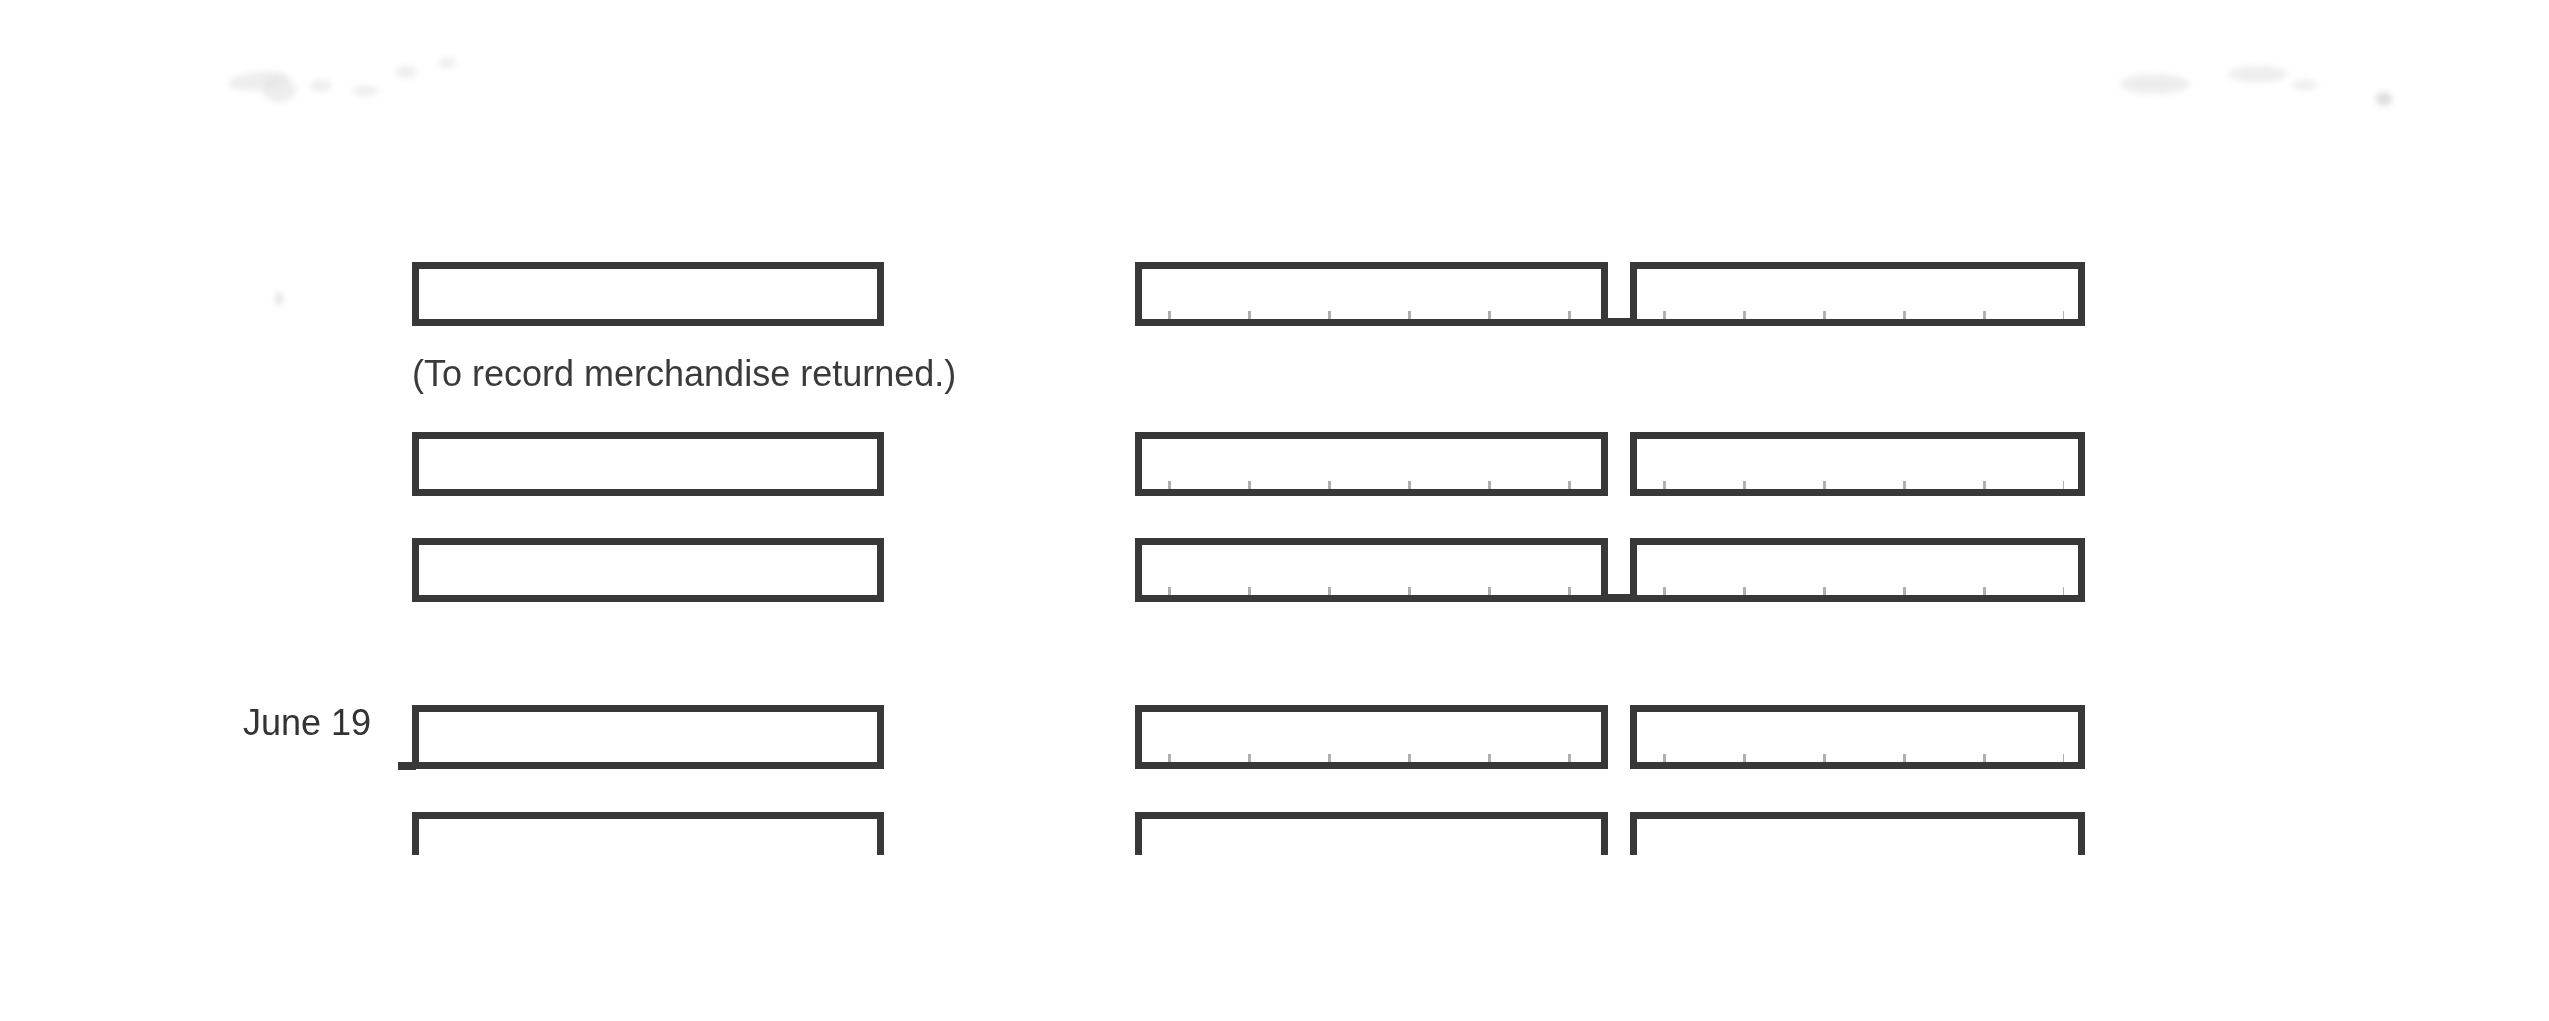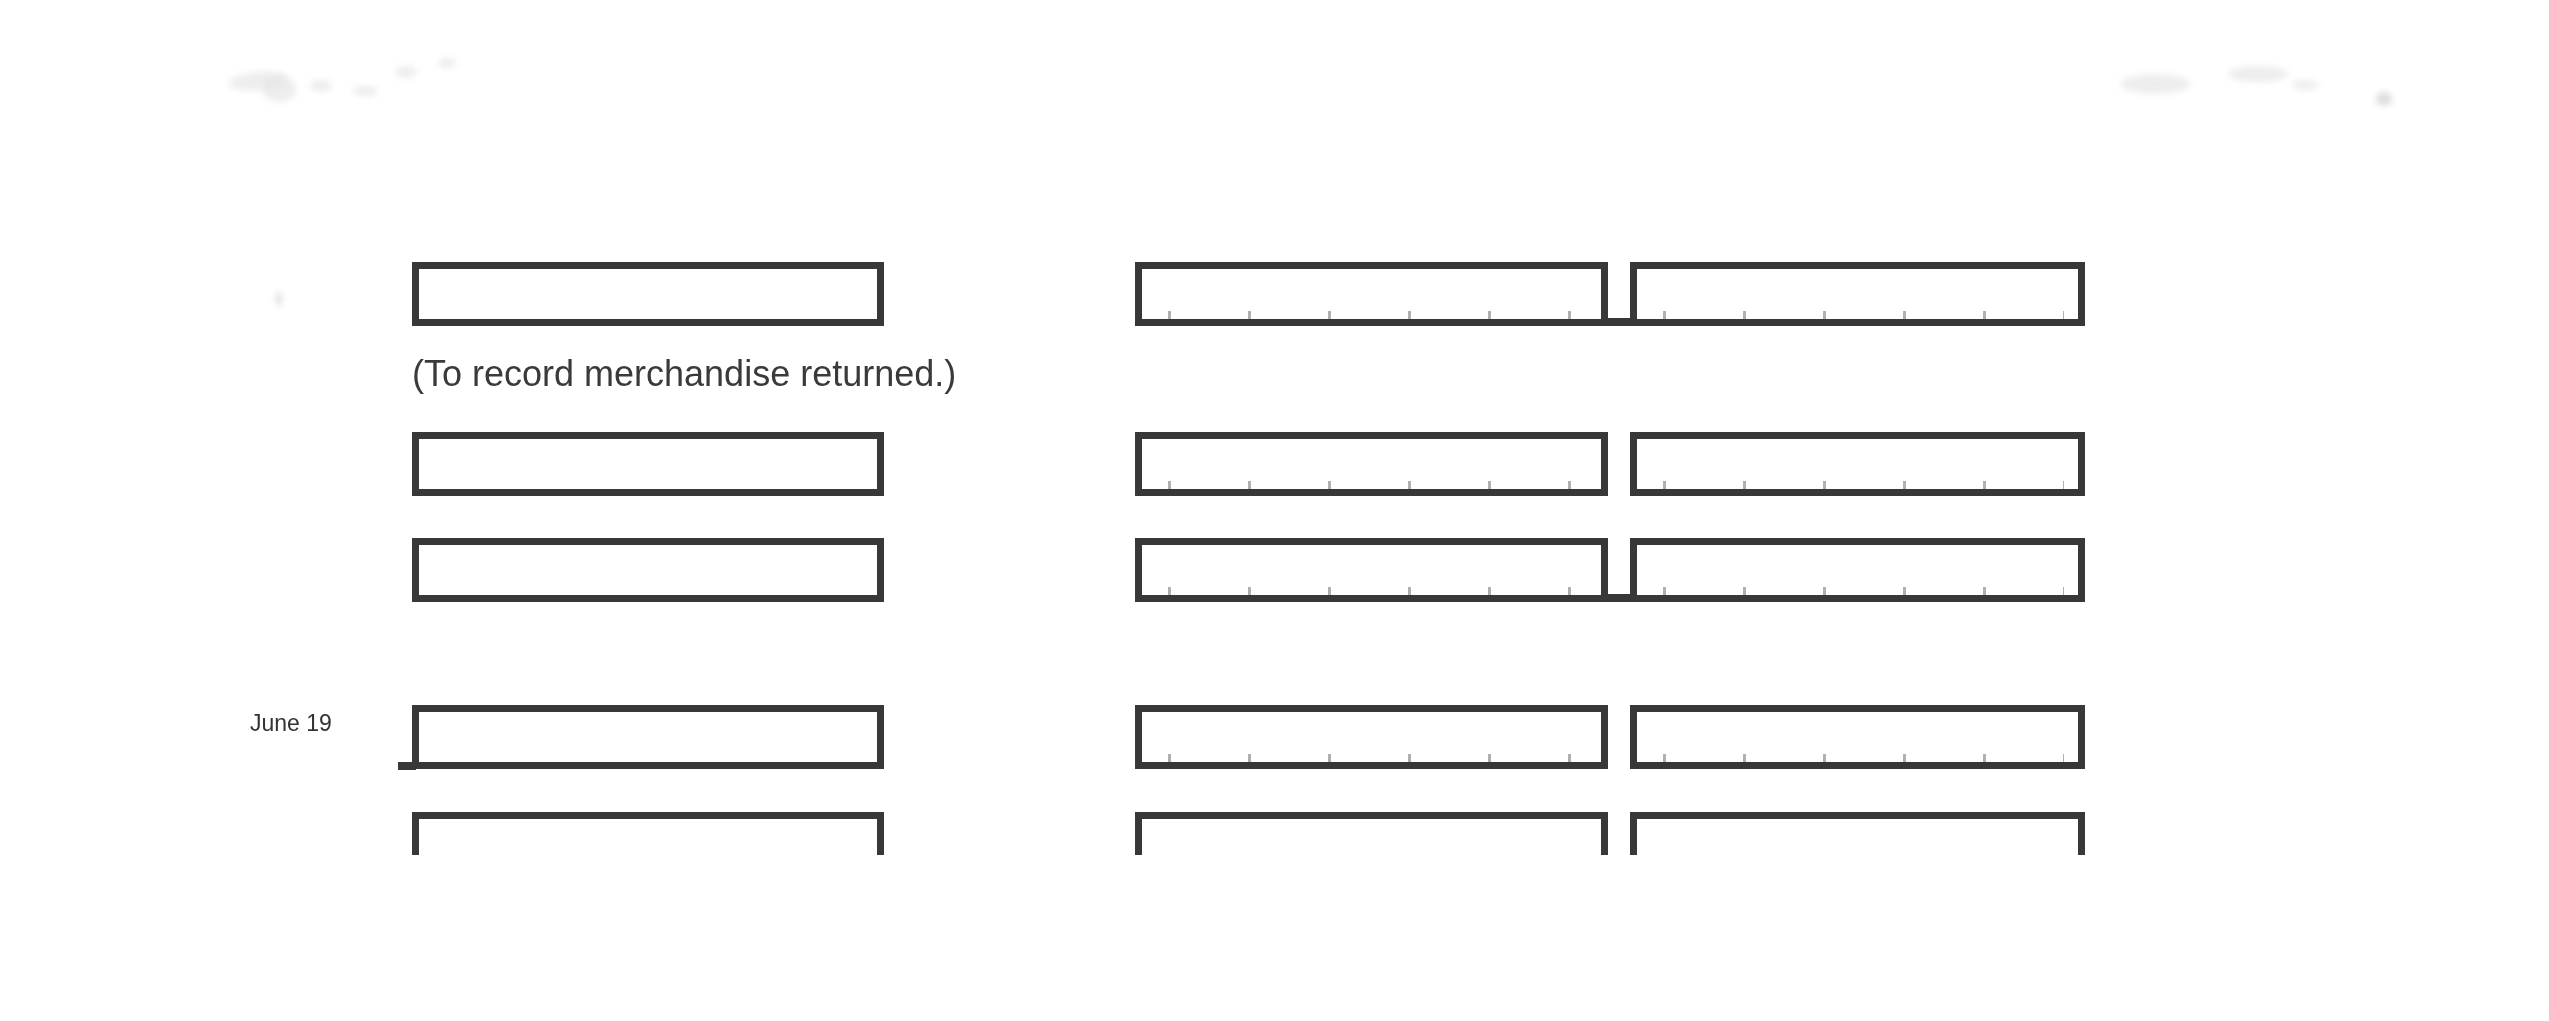--- a/index.html
+++ b/index.html
@@ -47,22 +47,22 @@
   }
   
   .caption{
     position:absolute;left:412px;
     font-size:36px;line-height:44px;color:var(--text);
     white-space:nowrap;letter-spacing:0px;
   }
   .cap1{top:352px}
   .cap2{top:620px}
   .date-label{
-    position:absolute;left:250px;top:701px;
-    font-size:23px;line-height:44px;color:#333333;white-space:nowrap;
+    position:absolute;left:243px;top:701px;
+    font-size:36px;line-height:44px;color:#333333;white-space:nowrap;
   }
   
   .artifact{position:absolute;background:var(--ink);}
   .a-bridge1{left:1602px;top:318px;width:34px;height:8px;}
   .a-bridge3{left:1602px;top:594px;width:34px;height:8px;}
   .a-bridge6{left:1602px;top:968px;width:34px;height:8px;}
   .a-stub6{left:1612px;top:945px;width:8px;height:27px;}
   .a-vert6{left:1601px;top:876px;width:7px;height:40px;opacity:.9;}
   .a-stub4{left:398px;top:762px;width:18px;height:8px;}
   

